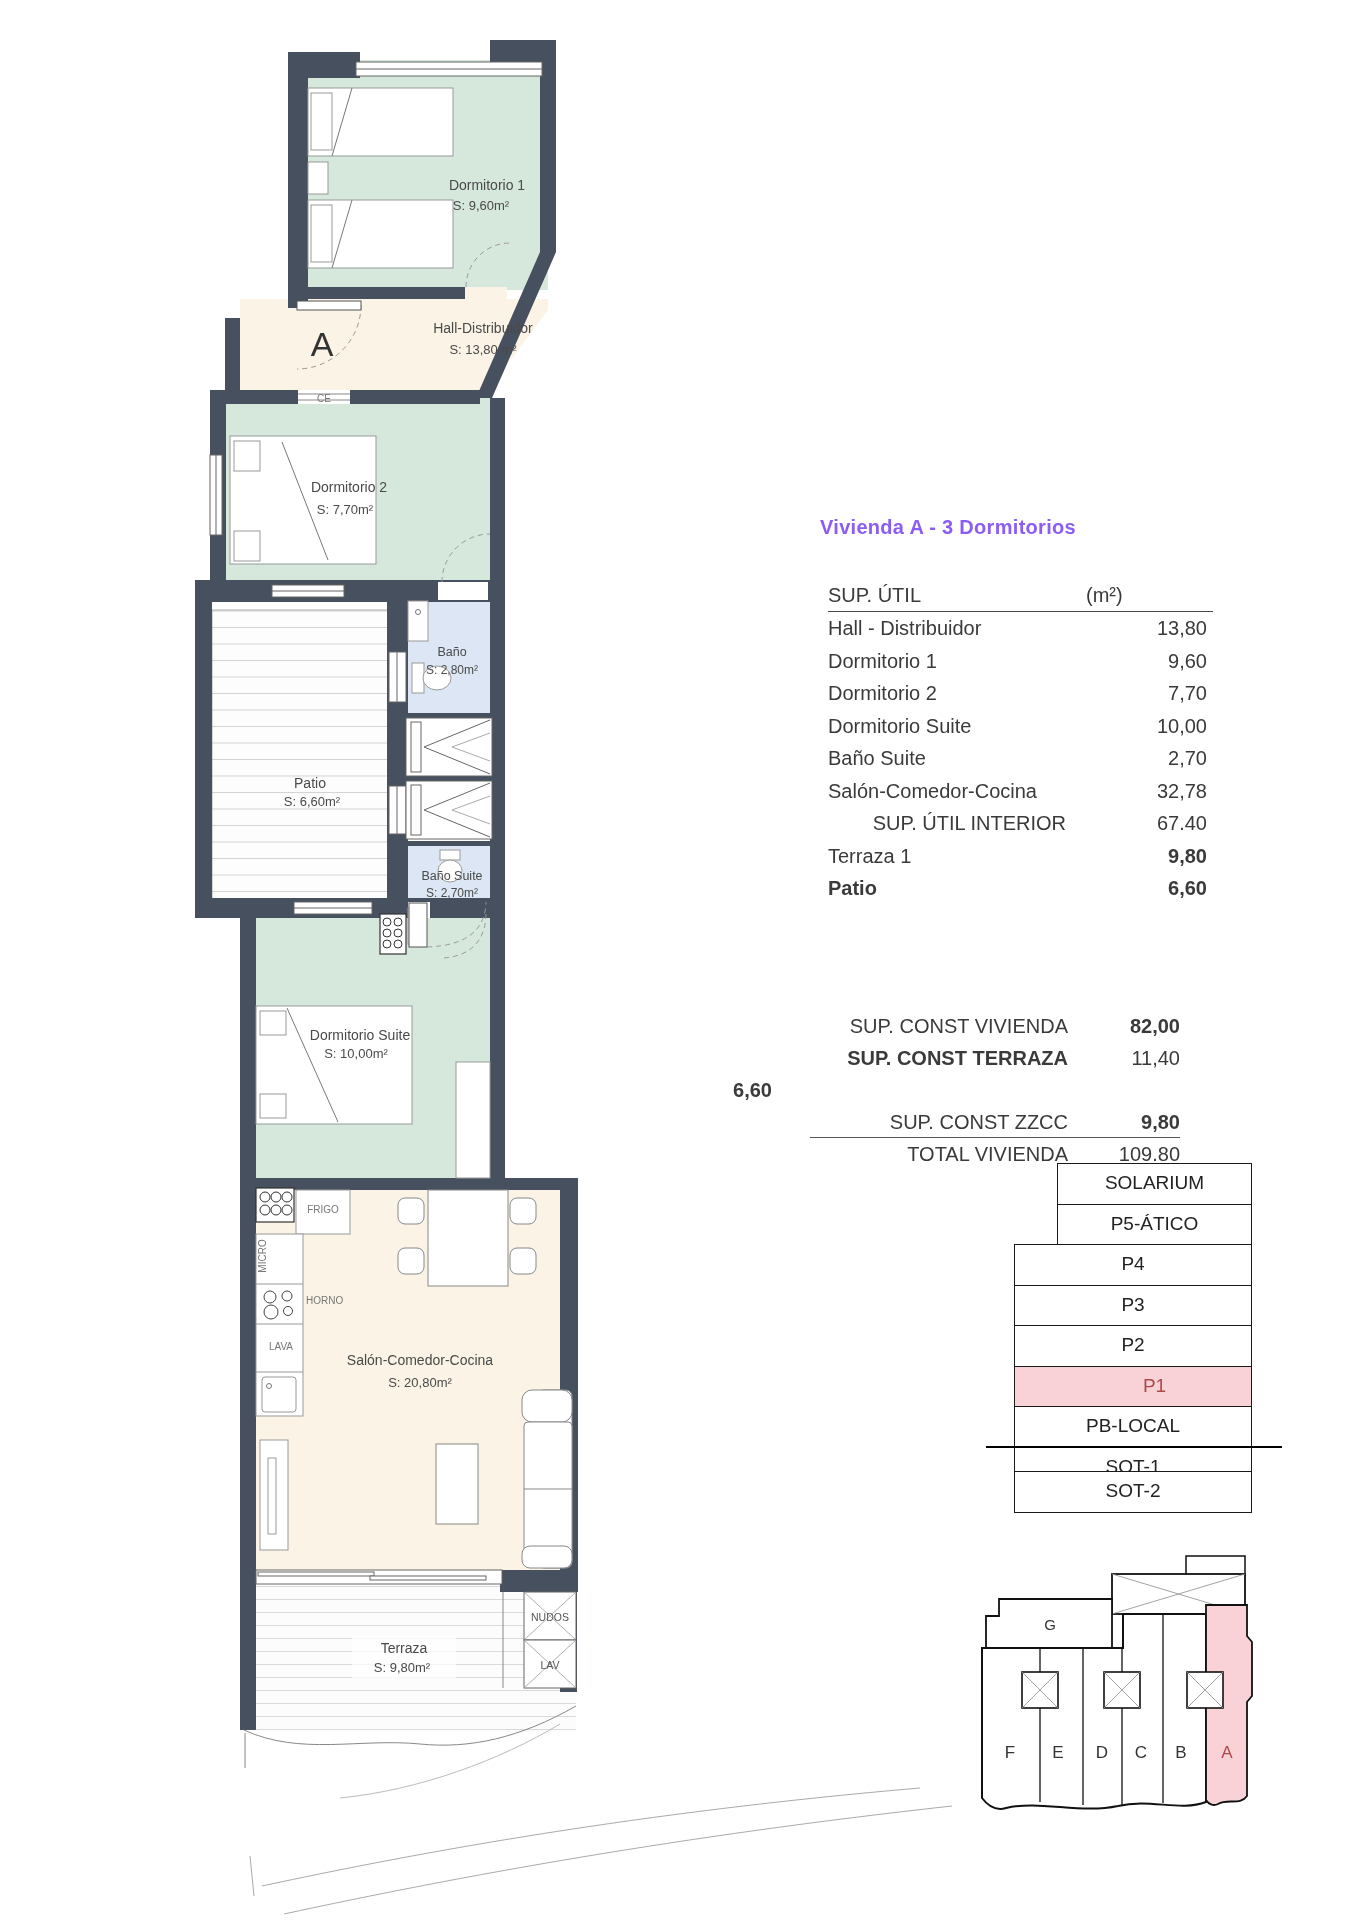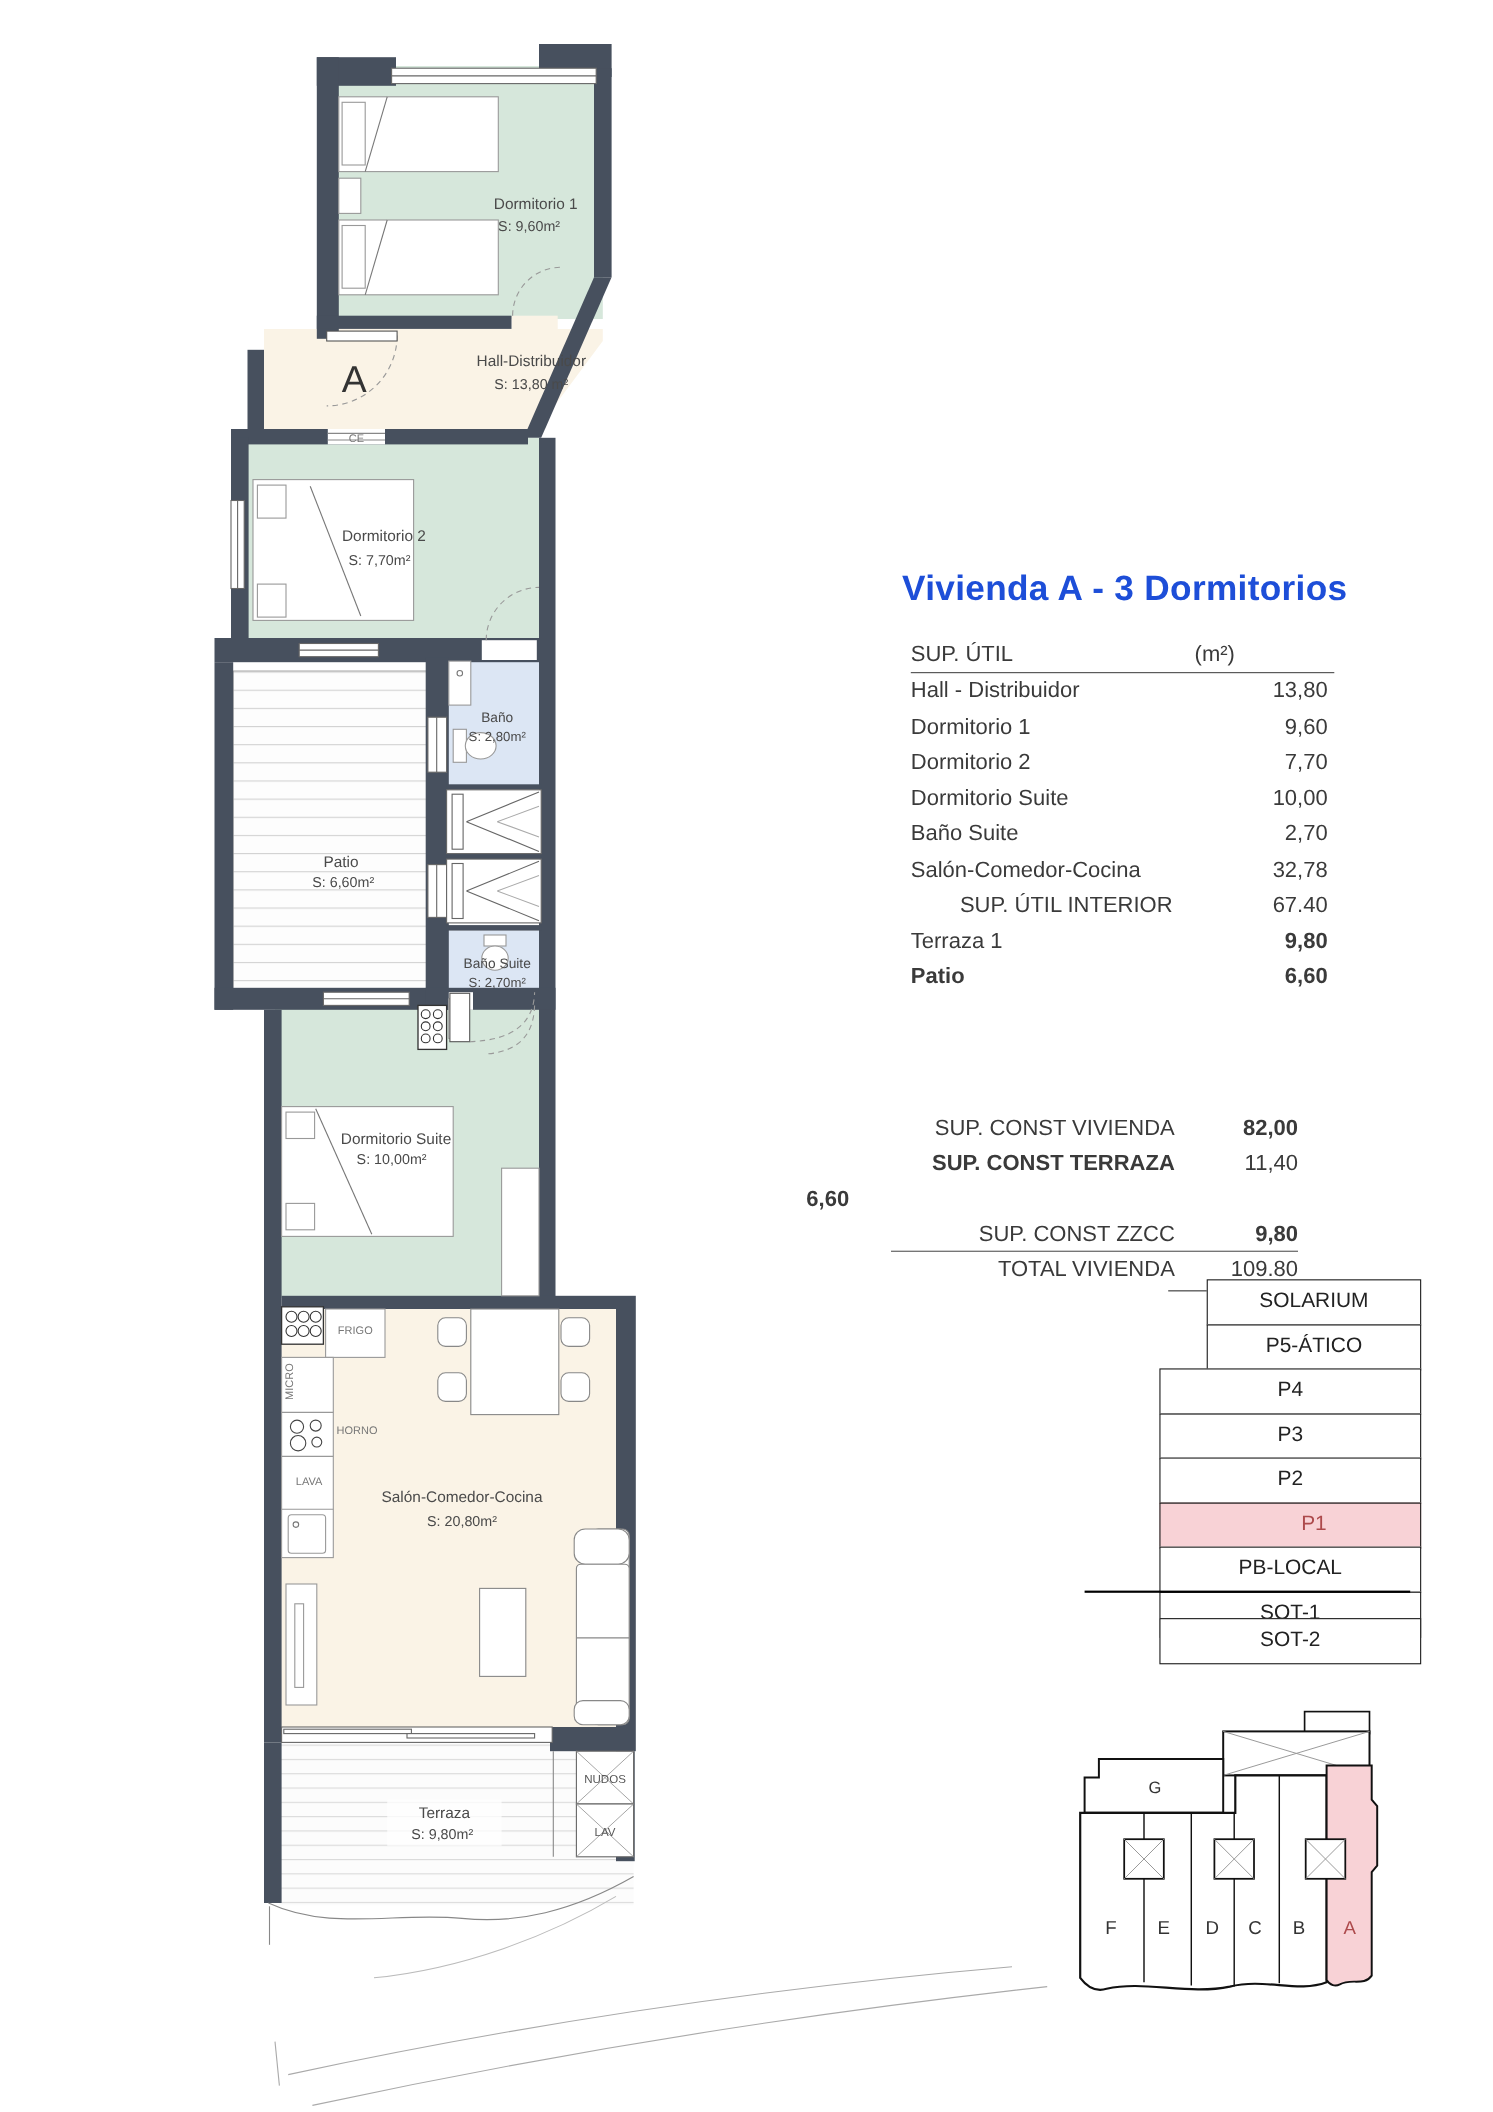--- a/index.html
+++ b/index.html
@@ -2,42 +2,42 @@
 <html><head>
 <meta charset="utf-8">
 <style>
   html,body{margin:0;padding:0;}
   body{
     width:1357px;height:1920px;position:relative;background:#fff;overflow:hidden;
     font-family:"Liberation Sans", sans-serif;color:#383838;
   }
   svg{font-family:"Liberation Sans", sans-serif;}
   
-  .title{position:absolute;left:820px;top:516px;font-size:32px;font-weight:bold;color:#1d4ed8;letter-spacing:.3px;}
+  .title{position:absolute;left:820px;top:516px;font-size:20px;font-weight:bold;color:#8b5cf6;letter-spacing:.3px;}
   
   .su{position:absolute;left:828px;top:584px;width:385px;font-size:20px;color:#3a3a3a;}
   .su-head{position:relative;height:27px;border-bottom:1.6px solid #4a4a4a;}
   .su-unit{position:absolute;left:258px;top:0;}
   .su-row{display:flex;height:32.5px;line-height:32.5px;}
   .su .l{flex:1;white-space:nowrap;}
   .su .v{width:95px;text-align:right;padding-right:6px;}
   .su-row.indent .l{text-align:right;padding-right:46px;}
   .b{font-weight:bold;}
   
   .sc{position:absolute;left:660px;top:1010px;width:520px;font-size:20px;color:#3a3a3a;}
   .sc-row{display:flex;height:32px;line-height:32px;}
   .sc .l{flex:1;text-align:right;white-space:nowrap;}
   .sc .v{width:112px;text-align:right;}
   .sc-hr{position:absolute;top:127px;left:150px;width:370px;border-top:1.4px solid #555;}
   .sc-vline{position:absolute;top:163px;left:402px;width:118px;border-top:1.6px solid #333;}
   
   .stack{position:absolute;left:1014px;top:1163px;width:238px;height:380px;}
   .stack-row{position:absolute;box-sizing:border-box;height:42px;width:238px;left:0;
     border:1.6px solid #1a1a1a;background:#fff;text-align:center;line-height:38px;
-    font-size:19px;color:#222;margin-left:40px;}
+    font-size:19px;color:#222;}
   .stack-row.narrow{left:43px;width:195px;}
   .stack-row.hl{background:#F8D2D6;color:#AD4A4C;padding-left:43px;}
   .gline{position:absolute;left:986px;top:1446px;width:296px;border-top:2px solid #000;}
 </style>
 </head>
 <body>
 
 <svg width="960" height="1920" viewBox="0 0 960 1920" style="position:absolute;left:0;top:0;">
   <defs>
     <pattern id="hs16" width="8" height="16.5" patternUnits="userSpaceOnUse">

